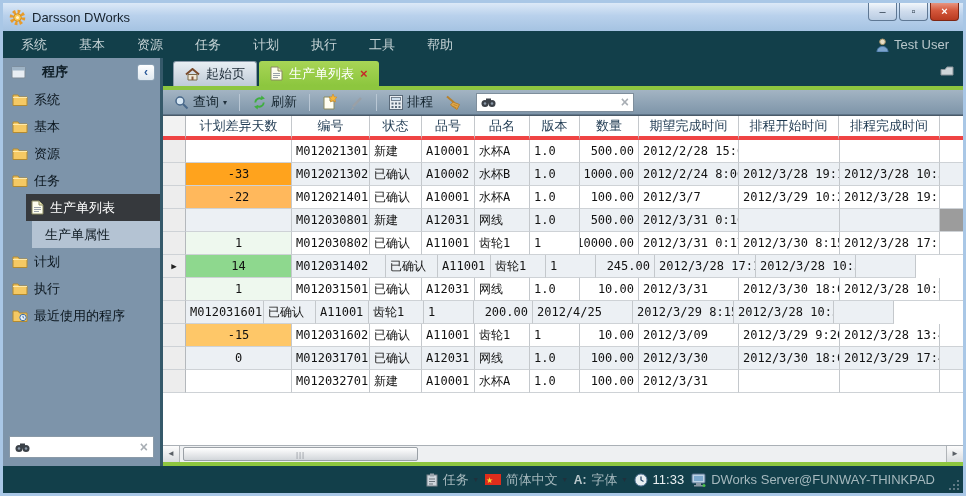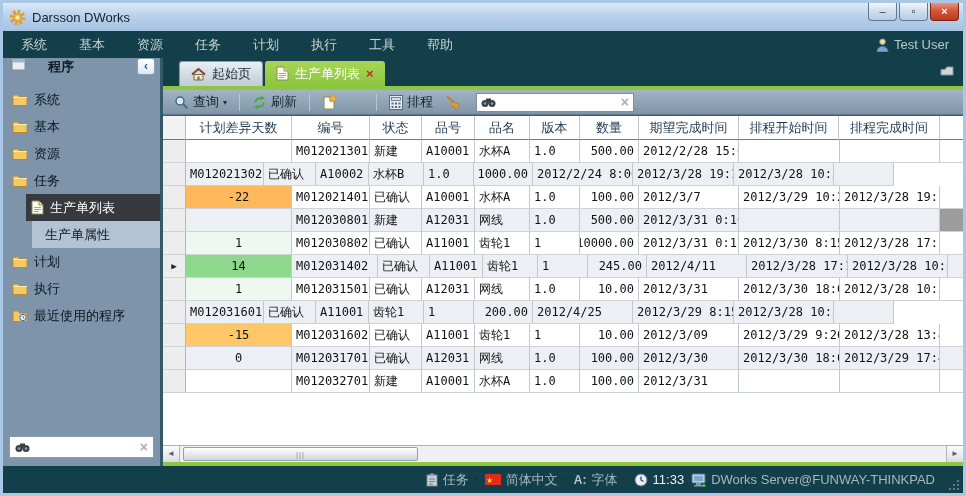--- a/index.html
+++ b/index.html
@@ -16,54 +16,54 @@
 
   
   .menubar{height:27px;background:#123f4a;display:flex;align-items:center;padding:0 18px;gap:32px;color:#c6d3d6;font-size:13px;flex:0 0 auto;position:relative;}
   .menu-item{cursor:default;}
   .menu-user{position:absolute;right:14px;display:flex;align-items:center;gap:5px;color:#b9c7cb;}
 
   
   .body{flex:1 1 auto;display:flex;min-height:0;}
   .sidebar{width:157px;background:#7d94aa;display:flex;flex-direction:column;}
   .splitter{width:3px;background:#35596a;}
-  .sidebar-header{height:28px;display:flex;align-items:flex-start;padding:0 5px 0 8px;font-size:13px;font-weight:bold;color:#0e1d26;gap:22px;}
+  .sidebar-header{height:28px;display:flex;align-items:center;padding:0 5px 0 8px;font-size:13px;font-weight:bold;color:#0e1d26;gap:16px;}
   .collapse-btn{margin-left:auto;width:18px;height:17px;background:linear-gradient(#ffffff,#dfe8f0);border:1px solid #8aa0b4;border-radius:3px;color:#2a5a9a;font-weight:bold;font-size:12px;line-height:15px;text-align:center;}
   .side-item{height:27px;display:flex;align-items:center;gap:6px;padding-left:9px;font-size:13px;color:#0b161e;}
   .side-item .lbl{white-space:nowrap;}
   .side-item.lvl1{padding-left:28px;}
   .side-item.selected{background:#36393d;color:#fff;margin-left:23px;padding-left:5px;}
   .side-item.highlighted{background:#b4c3d3;margin-left:29px;padding-left:13px;}
   .side-spacer{flex:1;}
   .side-search{margin:5px 6px 8px 6px;height:22px;background:#fff;border:1px solid #8a9aa8;display:flex;align-items:center;padding:0 5px;gap:4px;}
   .side-search input{flex:1;border:none;outline:none;font-size:12px;min-width:0;background:transparent;}
   .clear-x{color:#a8aeb4;font-weight:bold;font-size:14px;line-height:1;}
 
   
   .main{flex:1;display:flex;flex-direction:column;min-width:0;background:#fff;}
-  .tabstrip{height:28px;background:#123f4a;display:flex;align-items:flex-end;padding-left:16px;position:relative;flex:0 0 auto;}
+  .tabstrip{height:28px;background:#123f4a;display:flex;align-items:flex-end;padding-left:10px;position:relative;flex:0 0 auto;}
   .tab{height:25px;display:flex;align-items:center;gap:6px;padding:0 11px;margin-right:2px;border-radius:3px 3px 0 0;font-size:13px;}
   .tab.inactive{background:linear-gradient(#e8eef3,#bfcbd7);color:#1c2a36;border:1px solid #8a9aaa;border-bottom:none;}
   .tab.active{background:linear-gradient(#a8d556,#8cc63e);color:#fff;}
   .tab-close{color:#c62828;font-weight:bold;font-size:13px;line-height:1;}
   .tab-extra{position:absolute;right:8px;top:7px;}
   .greenline{height:4px;background:#8dc63f;flex:0 0 auto;}
   .toolbar{height:25px;background:linear-gradient(#a3b4c3,#7e95a9);border-bottom:1px solid #5f7488;display:flex;align-items:center;padding:0 8px;gap:6px;font-size:13px;color:#14242e;flex:0 0 auto;}
   .tool-btn{display:flex;align-items:center;gap:4px;padding:1px 3px;border-radius:2px;}
   .tool-sep{width:1px;height:17px;background:#68809a;border-right:1px solid #b9c7d4;margin:0 3px;}
   .caret{font-size:8px;color:#20303c;}
   .tb-search{width:158px;height:19px;background:#fff;border:1px solid #7e8e9c;display:flex;align-items:center;gap:4px;padding:0 4px;margin-left:6px;}
   .tb-search input{flex:1;border:none;outline:none;font-size:12px;min-width:0;background:transparent;}
 
   
   .grid{flex:1;background:#fff;overflow:hidden;border-top:1px solid #4a5a68;min-height:0;}
   .t-row{display:flex;height:23px;}
   .t-row.header{height:24px;}
   .t-cell{flex:0 0 auto;border-right:1px solid #c4c8cc;border-bottom:1px solid #ced2d6;font:12px "DejaVu Sans Mono", monospace;display:flex;align-items:center;padding:0 4px;overflow:hidden;white-space:nowrap;color:#111;}
-  .header .t-cell{font-family:"Liberation Sans",sans-serif;font-size:13px;color:#1d3850;justify-content:center;border-bottom:1px solid #ef4444;background:#fff;}
+  .header .t-cell{font-family:"Liberation Sans",sans-serif;font-size:13px;color:#1d3850;justify-content:center;border-bottom:4px solid #ef4444;background:#fff;}
   .gutter{width:23px;background:#ededed;border-right:1px solid #b4b8bc;justify-content:center;padding:0;color:#222;font-size:9px;}
   .header .gutter{background:#f2f2f2;}
   .al-r{justify-content:flex-end;}
   .al-c{justify-content:center;}
 
   
   .hscroll{height:17px;background:#eef0f2;border-top:1px solid #aab0b6;display:flex;align-items:center;position:relative;flex:0 0 auto;}
   .sc-btn{width:17px;height:16px;background:linear-gradient(#fcfcfc,#dadde0);border-right:1px solid #b0b4b8;color:#5a6066;font-size:8px;text-align:center;line-height:16px;}
   .sc-btn.right{position:absolute;right:0;border-right:none;border-left:1px solid #b0b4b8;}
   .sc-thumb{position:absolute;left:20px;width:235px;height:14px;top:1px;background:linear-gradient(#ffffff,#d2d6da);border:1px solid #9aa0a6;border-radius:2px;text-align:center;color:#8a9096;font-size:8px;line-height:13px;letter-spacing:1px;}
@@ -365,20 +365,21 @@
             <div class="t-cell " style="width: 55px; background: rgb(255, 255, 255);">水杯A</div>
             <div class="t-cell " style="width: 50px; background: rgb(255, 255, 255);">1.0</div>
             <div class="t-cell al-r" style="width: 59px; background: rgb(255, 255, 255);">500.00</div>
             <div class="t-cell " style="width: 100px; background: rgb(255, 255, 255);">2012/2/28 15:00</div>
             <div class="t-cell " style="width: 101px; background: rgb(255, 255, 255);"></div>
             <div class="t-cell " style="width: 100px; background: rgb(255, 255, 255);"></div>
             <div class="t-cell al-c" style="width: 60px; background: rgb(255, 255, 255);"></div>
           </div>
           <div class="t-row">
             <div class="t-cell gutter"></div>
+            <div class="t-cell al-c" style="width: 106px; background: rgb(255, 163, 29);">-33</div>
             <div class="t-cell " style="width: 78px; background: rgb(236, 240, 244);">M012021302</div>
             <div class="t-cell " style="width: 52px; background: rgb(236, 240, 244);">已确认</div>
             <div class="t-cell " style="width: 53px; background: rgb(236, 240, 244);">A10002</div>
             <div class="t-cell " style="width: 55px; background: rgb(236, 240, 244);">水杯B</div>
             <div class="t-cell " style="width: 50px; background: rgb(236, 240, 244);">1.0</div>
             <div class="t-cell al-r" style="width: 59px; background: rgb(236, 240, 244);">1000.00</div>
             <div class="t-cell " style="width: 100px; background: rgb(236, 240, 244);">2012/2/24 8:00</div>
             <div class="t-cell " style="width: 101px; background: rgb(236, 240, 244);">2012/3/28 19:10</div>
             <div class="t-cell " style="width: 100px; background: rgb(236, 240, 244);">2012/3/28 10:52</div>
             <div class="t-cell al-c" style="width: 60px; background: rgb(236, 240, 244);"></div>
@@ -423,27 +424,26 @@
             <div class="t-cell " style="width: 100px; background: rgb(255, 255, 255);">2012/3/31 0:17</div>
             <div class="t-cell " style="width: 101px; background: rgb(255, 255, 255);">2012/3/30 8:15</div>
             <div class="t-cell " style="width: 100px; background: rgb(255, 255, 255);">2012/3/28 17:13</div>
             <div class="t-cell al-c" style="width: 60px; background: rgb(255, 255, 255);"></div>
           </div>
           <div class="t-row">
             <div class="t-cell gutter">
               <span>▶</span>
             </div>
             <div class="t-cell al-c" style="width: 106px; background: rgb(142, 216, 142);">14</div>
-            <div class="t-cell " style="width: 86px; background: rgb(236, 240, 244);">M012031402</div>
+            <div class="t-cell " style="width: 94px; background: rgb(236, 240, 244);">M012031402</div>
             <div class="t-cell " style="width: 52px; background: rgb(236, 240, 244);">已确认</div>
             <div class="t-cell " style="width: 53px; background: rgb(236, 240, 244);">A11001</div>
             <div class="t-cell " style="width: 55px; background: rgb(236, 240, 244);">齿轮1</div>
             <div class="t-cell " style="width: 50px; background: rgb(236, 240, 244);">1</div>
             <div class="t-cell al-r" style="width: 59px; background: rgb(236, 240, 244);">245.00</div>
-            <div class="t-cell " style="width: 100px; background: rgb(236, 240, 244);">2012/4/11</div>
             <div class="t-cell " style="width: 101px; background: rgb(236, 240, 244);">2012/3/28 17:13</div>
             <div class="t-cell " style="width: 100px; background: rgb(236, 240, 244);">2012/3/28 10:52</div>
             <div class="t-cell al-c" style="width: 60px; background: rgb(236, 240, 244);"></div>
           </div>
           <div class="t-row">
             <div class="t-cell gutter"></div>
             <div class="t-cell al-c" style="width: 106px; background: rgb(238, 248, 238);">1</div>
             <div class="t-cell " style="width: 78px; background: rgb(255, 255, 255);">M012031501</div>
             <div class="t-cell " style="width: 52px; background: rgb(255, 255, 255);">已确认</div>
             <div class="t-cell " style="width: 53px; background: rgb(255, 255, 255);">A12031</div>

